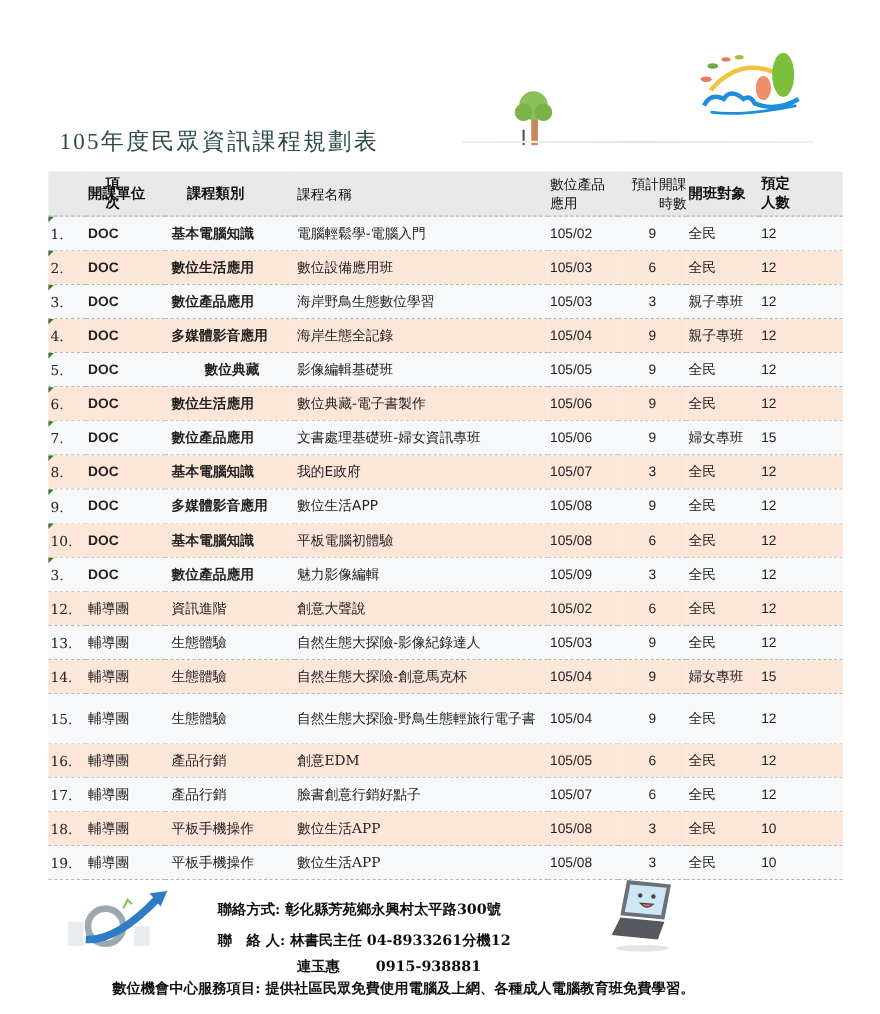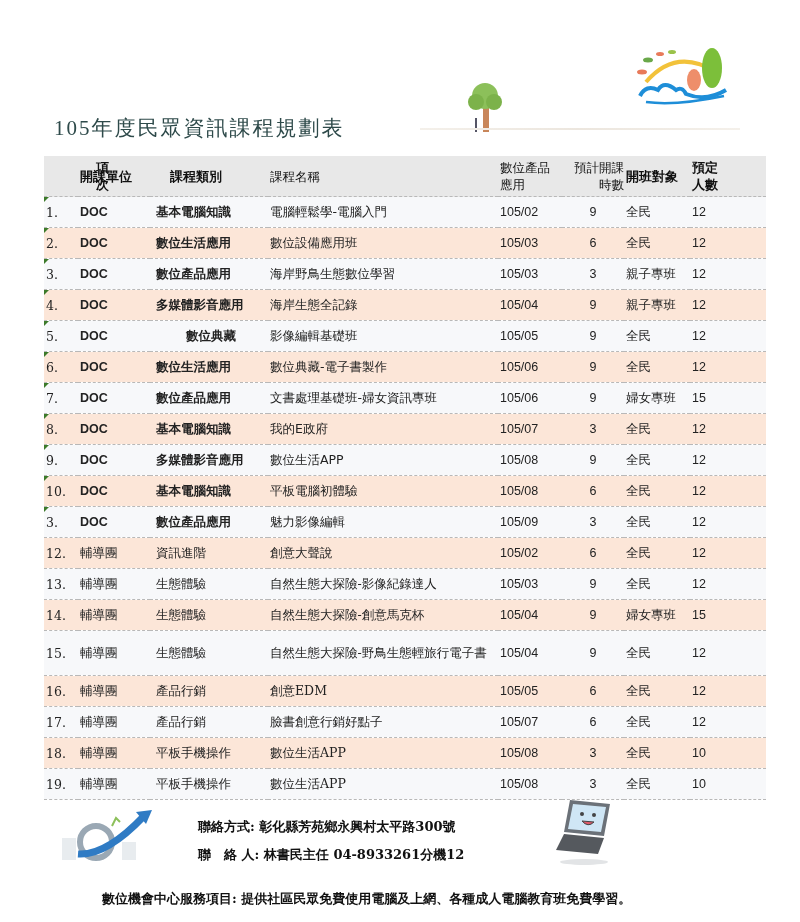--- a/index.html
+++ b/index.html
@@ -304,20 +304,24 @@
     <path d="M56 22 l4 -8 l4 4" stroke="#8cc05a" stroke-width="2" fill="none"></path>
   </svg>
   <div class="frow" style="left:198px;top:28px;">
     <span class="flabel">聯絡方式:</span>
     <span>彰化縣芳苑鄉永興村太平路300號</span>
   </div>
   <div class="frow" style="left:198px;top:56px;">
     <span class="flabel">聯　絡 人:</span>
     <span>林書民主任 04-8933261分機12</span>
   </div>
+  <div class="frow" style="left:270px;top:80px;">
+    <span>連玉惠</span>
+    <span style="margin-left:28px;">0915-938881</span>
+  </div>
   <div class="frow" style="left:102px;top:100px;">
     <span class="flabel">數位機會中心服務項目:</span>
     <span>提供社區民眾免費使用電腦及上網、各種成人電腦教育班免費學習。</span>
   </div>
   <svg class="laptop" viewBox="0 0 66 70">
     <polygon points="14,4 54,8 48,40 8,36" fill="#6b7178"></polygon>
     <polygon points="17,8 50,11 45,36 12,33" fill="#cfe6f5"></polygon>
     <circle cx="26" cy="18" r="2" fill="#444"></circle>
       <circle cx="38" cy="19" r="2" fill="#444"></circle>
     <path d="M26 25 Q32 32 38 26 Z" fill="#e05a6a" stroke="#444" stroke-width="1"></path>

